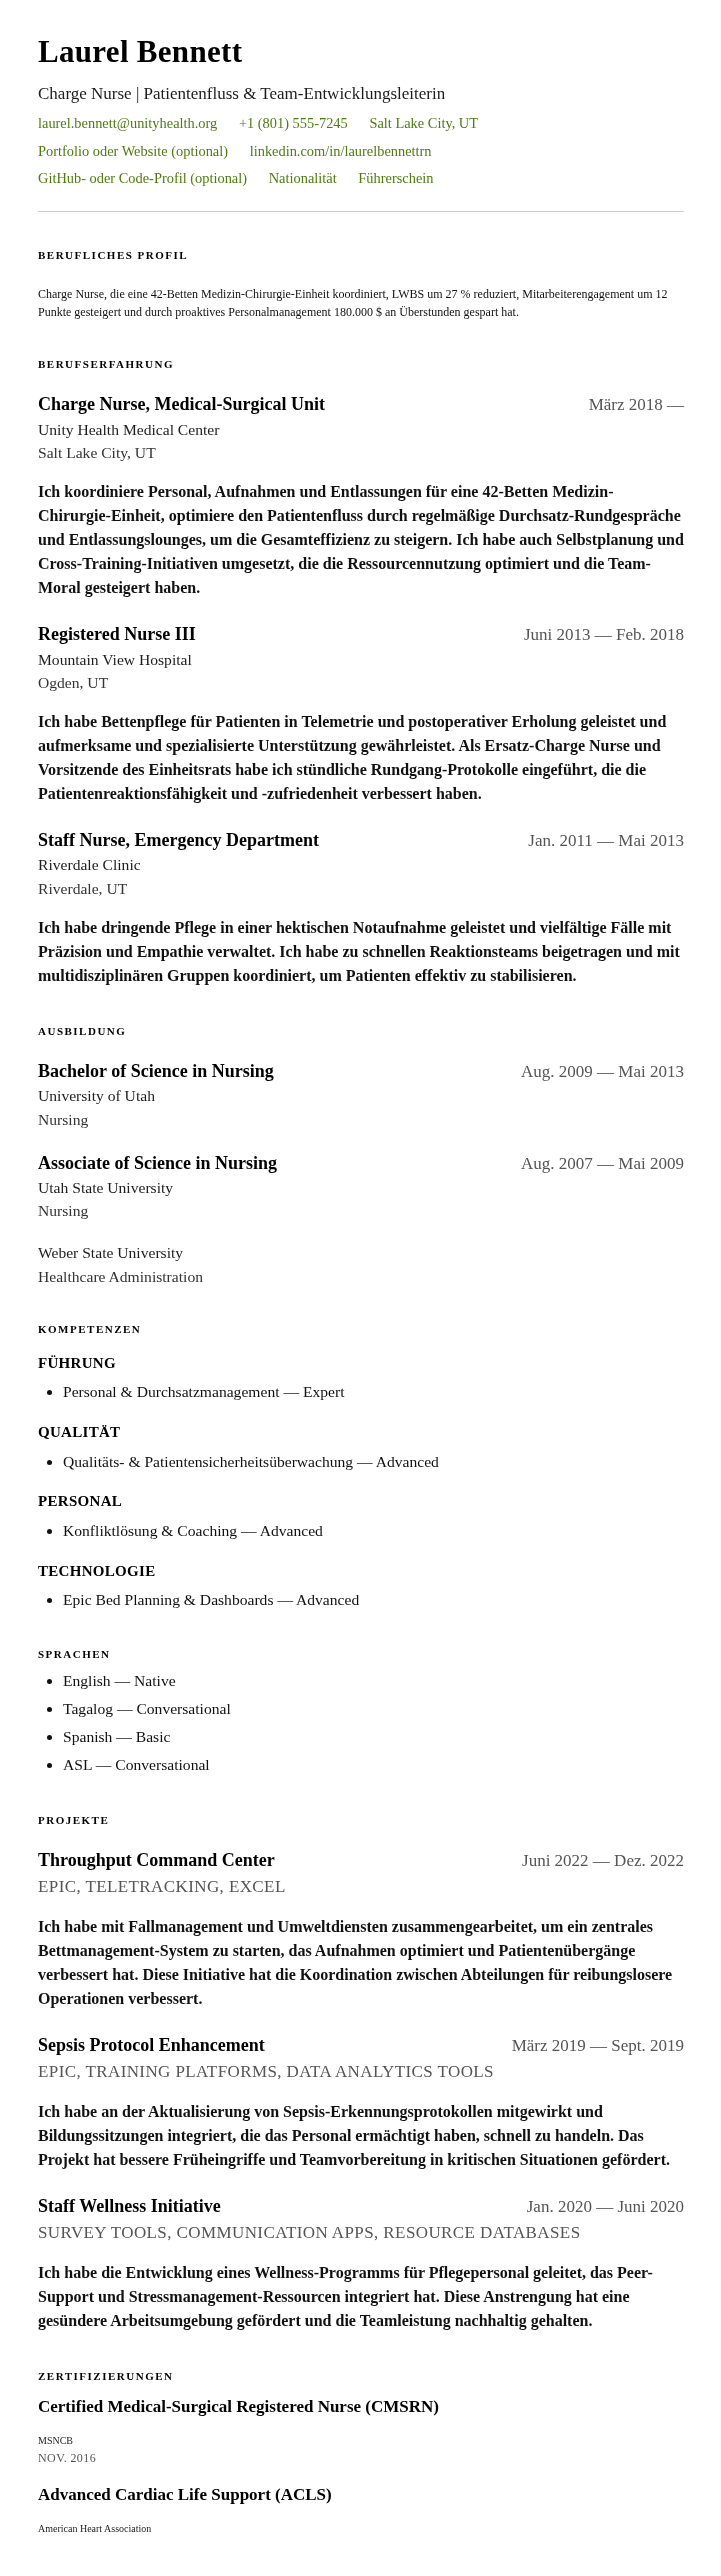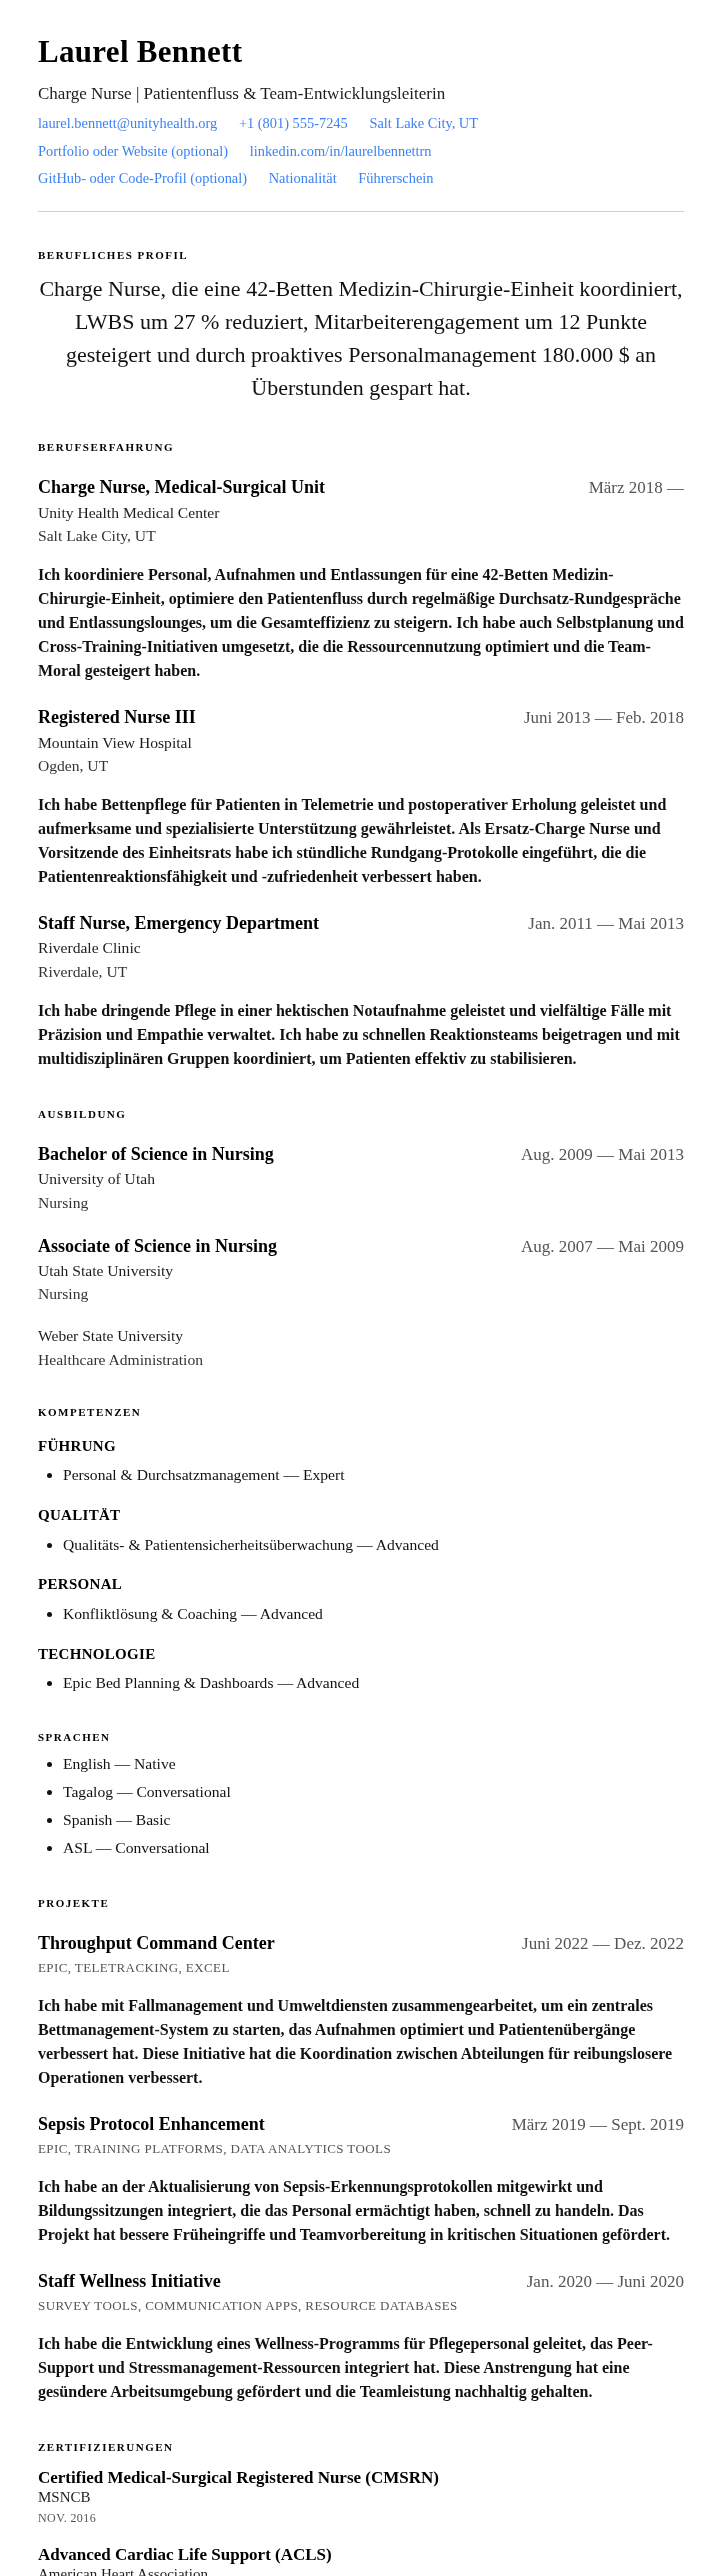--- a/index.html
+++ b/index.html
@@ -7,54 +7,54 @@
   body {
     width: 722px;
     color: #111111;
     font-family: "Liberation Serif", "DejaVu Serif", serif;
   }
   .page { padding: 34px 38px 54px 38px; }
 
   
   .name { font-size: 31px; font-weight: 700; letter-spacing: 0.3px; color: #000; }
   .headline { font-size: 17px; margin-top: 14px; color: #1c1c1c; }
-  .contact-row { display: flex; flex-wrap: wrap; gap: 6px 21.7px; margin-top: 10.8px; font-size: 14.4px; color: #3b82f6; }
+  .contact-row { display: flex; flex-wrap: wrap; gap: 6px 21.7px; margin-top: 10.8px; font-size: 14.4px; color: #4d7c0f; }
   .contact-row:first-of-type { margin-top: 15.6px; }
   .divider { border: none; border-top: 0.6px solid #cfcfcf; margin: 24px 0 0 0; }
 
   
   .section { margin-top: 37px; }
   .section-heading { font-size: 11px; font-weight: 700; letter-spacing: 1.5px; color: #000; }
-  .para { font-size: 22px; line-height: 1.5; margin-top: 11px; color: #111; text-align: center; }
+  .para { font-size: 12px; line-height: 1.5; margin-top: 24px; color: #111; }
 
   
   .entry { margin-top: 24px; }
   .entry-head { display: flex; justify-content: space-between; align-items: baseline; gap: 6px; }
   .entry-title { font-size: 18px; font-weight: 700; color: #000; }
   .entry-dates { font-size: 17px; color: #555; white-space: nowrap; flex-shrink: 0; }
   .entry-sub { font-size: 15.6px; margin-top: 5.4px; color: #1d1d1d; }
   .entry-sub2 { font-size: 15.6px; margin-top: 5.4px; color: #333; }
   .entry-desc { font-size: 16px; line-height: 1.5; margin-top: 18px; color: #111; font-weight: bold; }
 
   
   .skill-group { margin-top: 20.4px; }
   .skill-group-name { font-size: 15px; font-weight: 700; letter-spacing: 0.3px; color: #000; }
 
   
   ul.bullets { margin-top: 8.4px; padding-left: 25px; list-style: disc; }
   ul.bullets li { font-size: 15.6px; line-height: 1.5; margin-top: 4.8px; color: #111; }
 
   
-  .tools { font-size: 13px; letter-spacing: 0.4px; color: #555; margin-top: 6px; }
+  .tools { font-size: 17px; letter-spacing: 0.4px; color: #555; margin-top: 6px; }
 
   
   .cert { margin-top: 19px; }
   .cert:first-of-type { margin-top: 15.6px; }
   .cert-name { font-size: 17px; font-weight: 700; color: #000; }
-  .cert-issuer { font-size: 15px; margin-top: 1px; color: #1d1d1d; }
+  .cert-issuer { font-size: 10px; margin-top: 18px; color: #1d1d1d; }
   .cert-date { font-size: 12px; letter-spacing: 0.4px; color: #555; margin-top: 4.2px; }
 </style>
 </head>
 <body>
 
 <div class="page">
 
   <header>
     <h1 class="name">Laurel Bennett</h1>
     <div class="headline">Charge Nurse | Patientenfluss &amp; Team-Entwicklungsleiterin</div>

